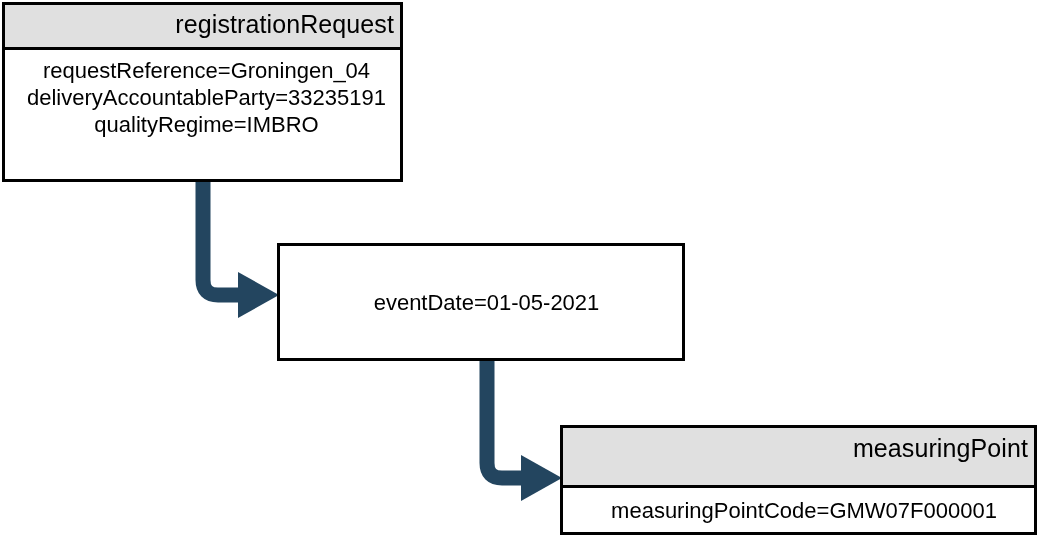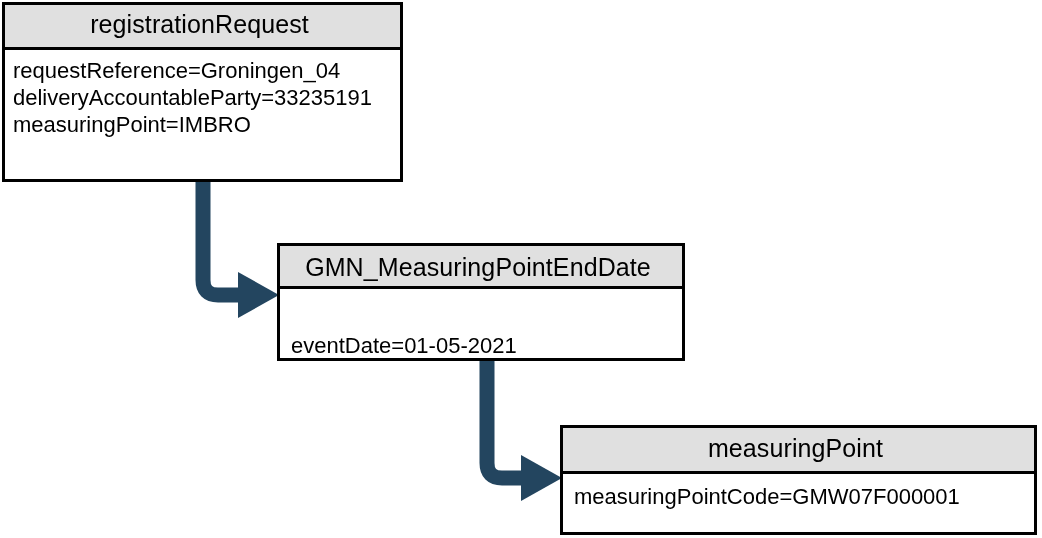--- a/index.html
+++ b/index.html
@@ -40,36 +40,37 @@
     background: #ffffff;
     display: flex;
     flex-direction: column;
     overflow: hidden;
   }
 
   .obj-header {
     background: #e0e0e0;
     border-bottom: 3px solid #000000;
     box-sizing: border-box;
-    text-align: center;
+    text-align: right;
     color: #000000;
     font-size: 25px;
     line-height: 1.0;
     letter-spacing: 0.1px;
     padding: 8px 6px 9px 0;
     white-space: nowrap;
     overflow: hidden;
   }
 
   .obj-body {
     box-sizing: border-box;
     background: #ffffff;
     flex: 1 1 auto;
     padding: 7px 0 4px 8px;
     overflow: hidden;
+    text-align: center;
   }
 
   .attr-line {
     color: #000000;
     font-size: 22px;
     line-height: 27px;
     white-space: nowrap;
     overflow: hidden;
     text-overflow: clip;
   }
@@ -82,21 +83,21 @@
 
   #box-measuring-point-end-date {
     left: 277px; top: 243px; width: 408px; height: 118px;
   }
   #box-measuring-point-end-date .obj-header { height: 48px; padding-top: 9px; }
   #box-measuring-point-end-date .obj-body { padding-top: 9px; padding-left: 11px; margin-top: 34px; }
 
   #box-measuring-point {
     left: 560px; top: 425px; width: 477px; height: 110px;
   }
-  #box-measuring-point .obj-header { height: 46px; padding-top: 8px; }
+  #box-measuring-point .obj-header { height: 60px; padding-top: 8px; }
   #box-measuring-point .obj-body { padding-top: 9px; padding-left: 11px; }
 </style>
 </head>
 <body>
 
 <div id="diagram-canvas">
 
   <svg id="connector-layer" viewBox="0 0 1042 538" width="1042" height="538">
 
     <g>
@@ -108,26 +109,25 @@
       <path d="M 487 361 L 487 463 Q 487 478 502 478 L 526 478" fill="none" stroke="#23455f" stroke-width="15" stroke-linecap="butt" stroke-linejoin="round"></path>
       <polygon points="521,455 562,478 521,501" fill="#23455f"></polygon>
     </g>
   </svg>
 
   <div class="obj-box" id="box-registration-request">
     <div class="obj-header">registrationRequest</div>
     <div class="obj-body">
       <div class="attr-line">requestReference=Groningen_04</div>
       <div class="attr-line">deliveryAccountableParty=33235191</div>
-      <div class="attr-line">measuringPoint=IMBRO</div>
+      <div class="attr-line">qualityRegime=IMBRO</div>
     </div>
   </div>
 
   <div class="obj-box" id="box-measuring-point-end-date">
-    <div class="obj-header">GMN_MeasuringPointEndDate</div>
     <div class="obj-body">
       <div class="attr-line">eventDate=01-05-2021</div>
     </div>
   </div>
 
   <div class="obj-box" id="box-measuring-point">
     <div class="obj-header">measuringPoint</div>
     <div class="obj-body">
       <div class="attr-line">measuringPointCode=GMW07F000001</div>
     </div>

